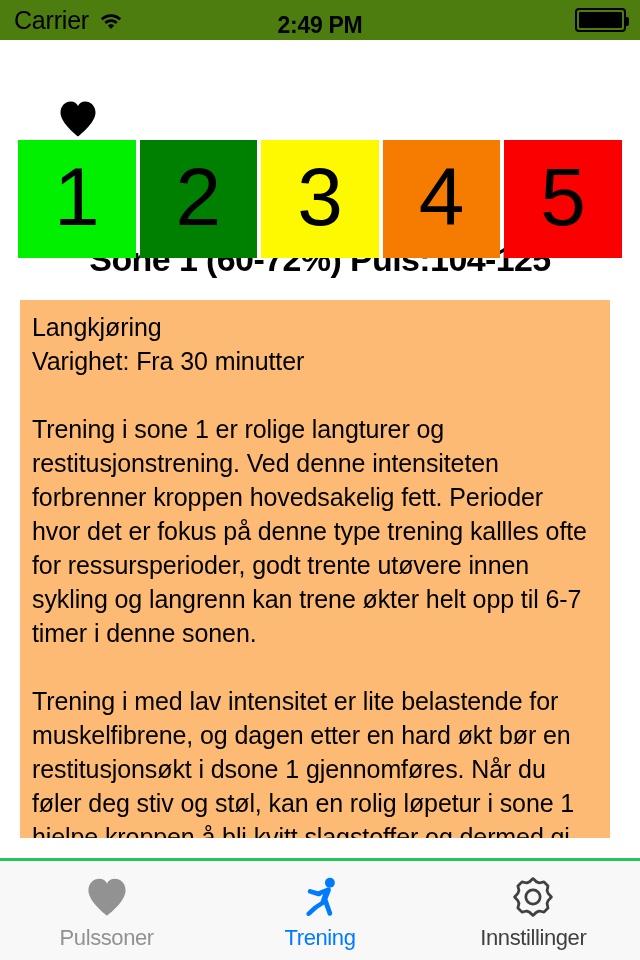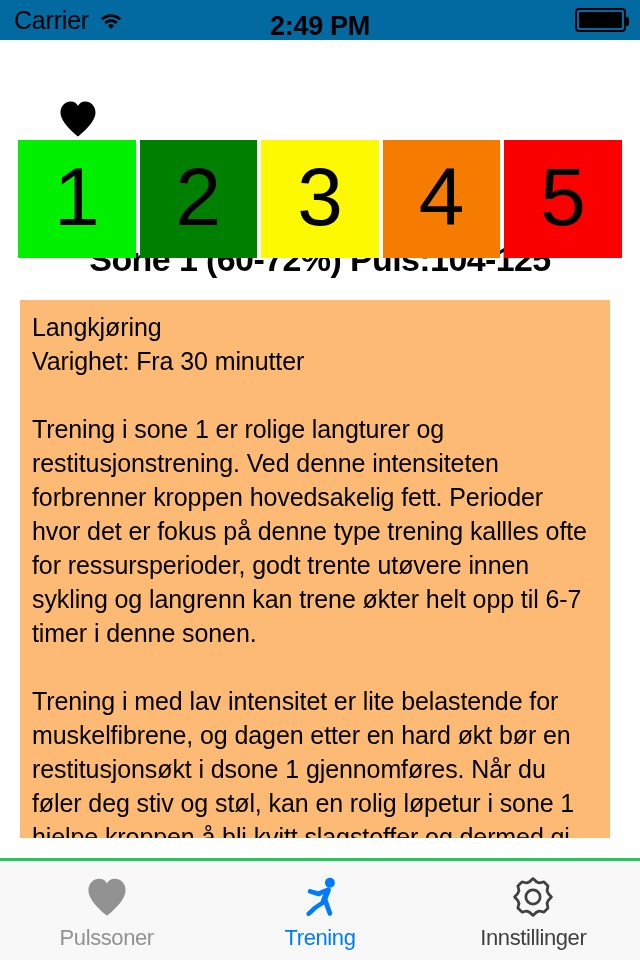--- a/index.html
+++ b/index.html
@@ -13,24 +13,25 @@
     font-family: "Liberation Sans", sans-serif;
     overflow: hidden;
     position: relative;
     -webkit-font-smoothing: antialiased;
   }
 
   
   .status-bar {
     height: 40px;
     display: flex;
+    align-items: center;
     padding: 0 14px;
     box-sizing: border-box;
     position: relative;
-    background: #0369a1;
+    background: #4d7c0f;
   }
   .status-left {
     display: flex;
     align-items: center;
     gap: 9px;
   }
   .carrier-label {
     font-size: 25px;
     color: #000;
     letter-spacing: -0.2px;
@@ -38,21 +39,21 @@
   .wifi-icon {
     display: block;
     width: 26px;
     height: 20px;
   }
   .status-time {
     position: absolute;
     left: 0;
     right: 0;
     text-align: center;
-    font-size: 27px;
+    font-size: 23px;
     font-weight: bold;
     color: #000;
     letter-spacing: -0.3px;
     pointer-events: none;
     margin-top: 11px;
   }
   .status-right {
     margin-left: auto;
     display: flex;
     align-items: center;

